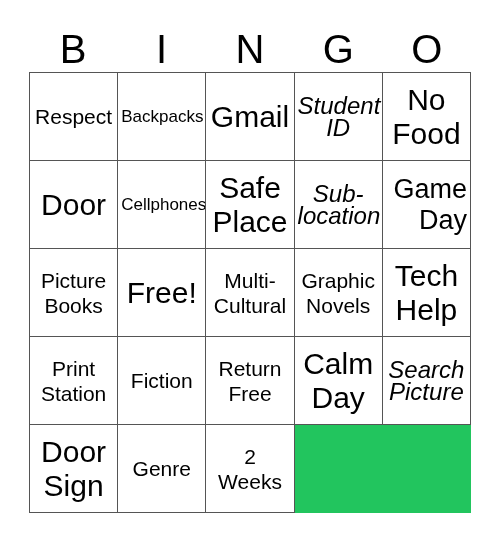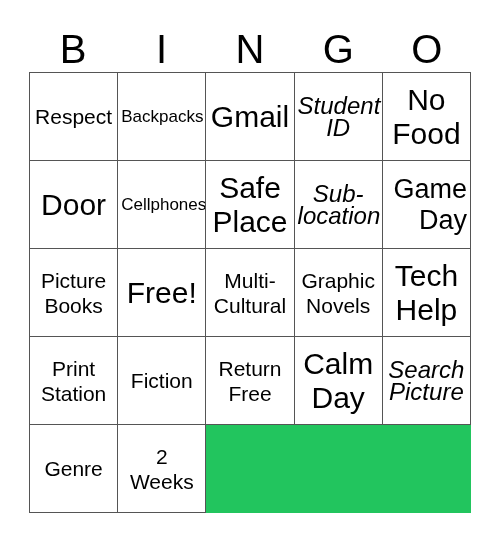--- a/index.html
+++ b/index.html
@@ -160,20 +160,23 @@
         <span class="cell-text fs-md">Return Free</span>
       </div>
 
     <div class="bingo-cell">
         <span class="cell-text fs-xxl">Calm Day</span>
       </div>
     <div class="bingo-cell">
         <span class="cell-text fs-sm">Search Picture</span>
       </div>
     <div class="bingo-cell">
+        <span class="cell-text fs-xxl">Door Sign</span>
+      </div>
+    <div class="bingo-cell">
         <span class="cell-text fs-md">Genre</span>
       </div>
     <div class="bingo-cell">
         <span class="cell-text fs-md">2 Weeks</span>
       </div>
   </div>
 
 </div>
 
 </body></html>

